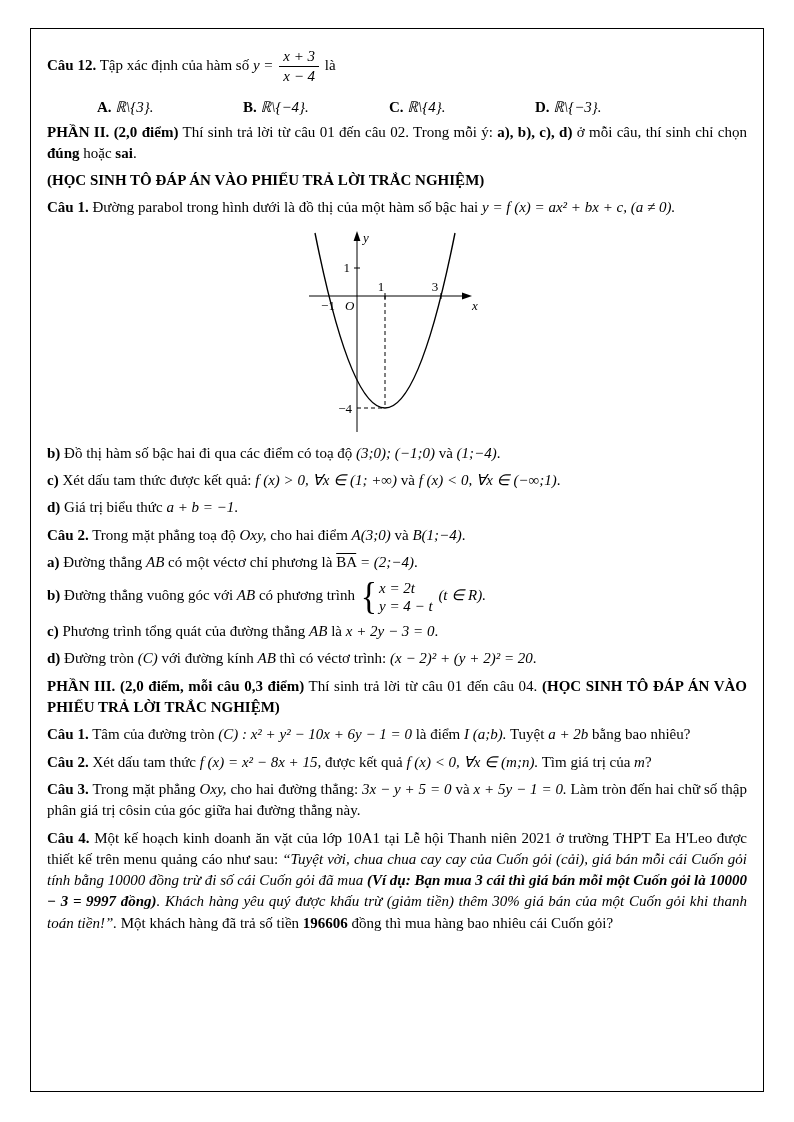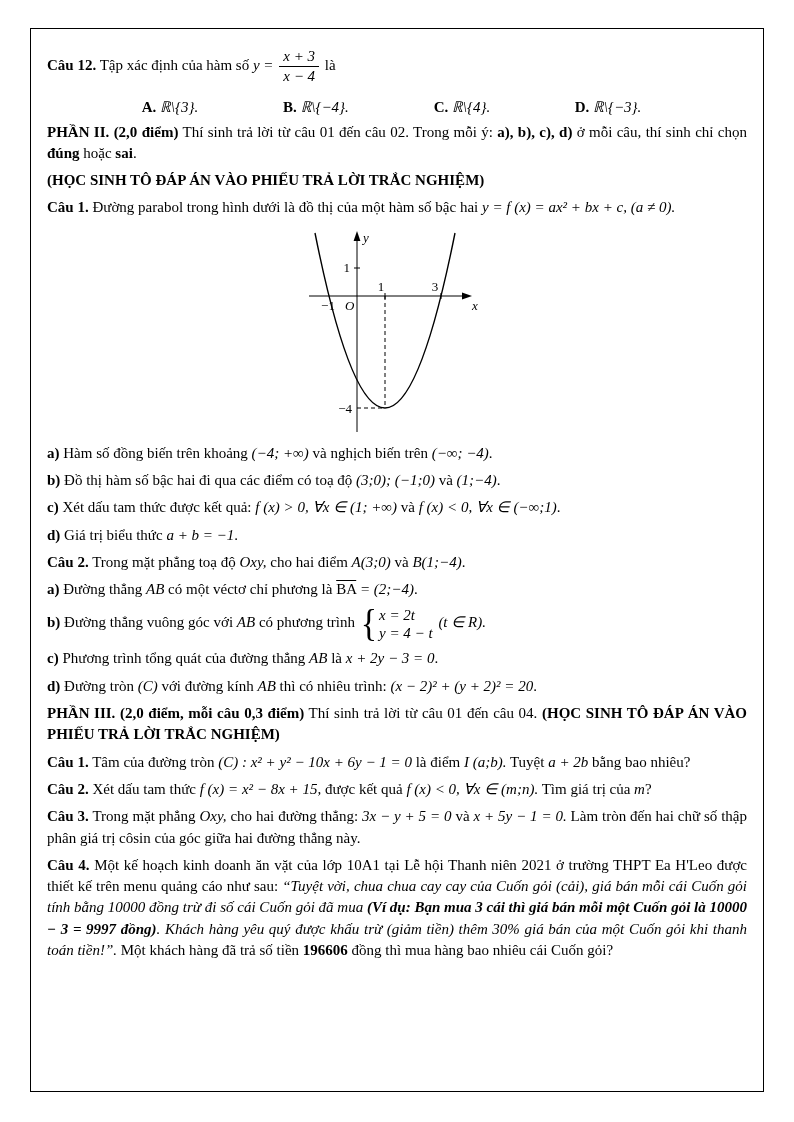--- a/index.html
+++ b/index.html
@@ -21,21 +21,21 @@
   .i  { font-style:italic; }
 
   
   .frac { display:inline-block; vertical-align:middle; text-align:right;
           line-height:1.15; font-style:italic; padding:0 2px; }
   .frac .num { display:block; border-bottom:1.2px solid #000; padding:0 4px 1px; }
   .frac .den { display:block; padding:1px 4px 0; }
 
   
   .options { display:flex; padding-left:50px; margin:7px 0 3px 0; }
-  .options .opt { flex:0 0 146px;text-align:center; }
+  .options .opt { flex:0 0 146px; }
 
   
   .sys { display:inline-flex; align-items:center; vertical-align:middle; margin:0 2px; }
   .sys .brace { font-size:34px; line-height:1; transform:scaleY(1.12); margin-right:2px; font-style:normal; }
   .sys .eqs .eq { display:block; font-style:italic; line-height:1.2; }
 
   .vec { text-decoration:overline; }
 
   .graph-wrap { display:flex; justify-content:center; margin:2px 0 4px 0; }
   svg text { font-family:"Liberation Serif", serif; font-size:13px; fill:#000; }
@@ -97,25 +97,20 @@
       <text x="177" y="86" class="it">x</text>
       <text x="50" y="86" class="it">O</text>
       <text x="55" y="48" text-anchor="end">1</text>
       <text x="33" y="86" text-anchor="middle">−1</text>
       <text x="86" y="67" text-anchor="middle">1</text>
       <text x="140" y="67" text-anchor="middle">3</text>
       <text x="57" y="189" text-anchor="end">−4</text>
     </svg>
   </div>
 
-  <p class="para"><span class="b">a)</span>
-    <span>Hàm số đồng biến trên khoảng</span>
-    <span class="m">(−4; +∞)</span>
-    <span>và nghịch biến trên</span>
-    <span class="m">(−∞; −4)</span><span>.</span></p>
 
   <p class="para"><span class="b">b)</span>
     <span>Đồ thị hàm số bậc hai đi qua các điểm có toạ độ</span>
     <span class="m">(3;0); (−1;0)</span>
     <span>và</span>
     <span class="m">(1;−4)</span><span>.</span></p>
 
   <p class="para"><span class="b">c)</span>
     <span>Xét dấu tam thức được kết quả:</span>
     <span class="m">f (x) &gt; 0, ∀x ∈ (1; +∞)</span>
@@ -158,21 +153,21 @@
     <span>Phương trình tổng quát của đường thẳng</span>
     <span class="m">AB</span>
     <span>là</span>
     <span class="m">x + 2y − 3 = 0</span><span>.</span></p>
 
   <p class="para"><span class="b">d)</span>
     <span>Đường tròn</span>
     <span class="m">(C)</span>
     <span>với đường kính</span>
     <span class="m">AB</span>
-    <span>thì có nhiêu trình:</span>
+    <span>thì có véctơ trình:</span>
     <span class="m">(x − 2)² + (y + 2)² = 20</span><span>.</span></p>
 
   <p class="para section-gap"><span class="b">PHẦN III. (2,0 điểm, mỗi câu 0,3 điểm)</span>
     <span>Thí sinh trả lời từ câu 01 đến câu 04.</span>
     <span class="b">(HỌC SINH TÔ ĐÁP ÁN VÀO PHIẾU TRẢ LỜI TRẮC NGHIỆM)</span></p>
 
   <p class="para small-gap"><span class="b">Câu 1.</span>
     <span>Tâm của đường tròn</span>
     <span class="m">(C) : x² + y² − 10x + 6y − 1 = 0</span>
     <span>là điểm</span>

